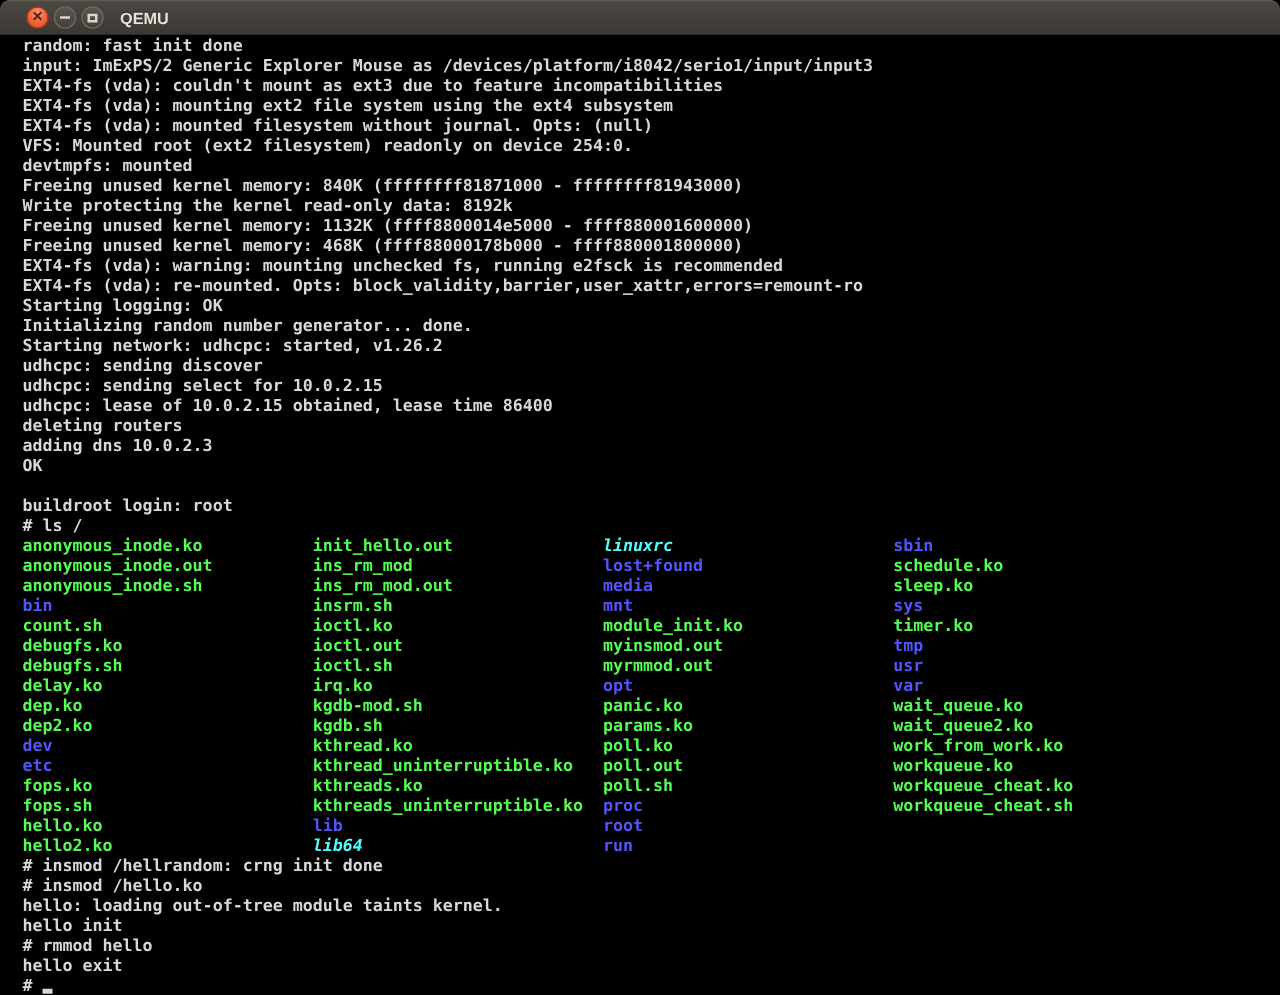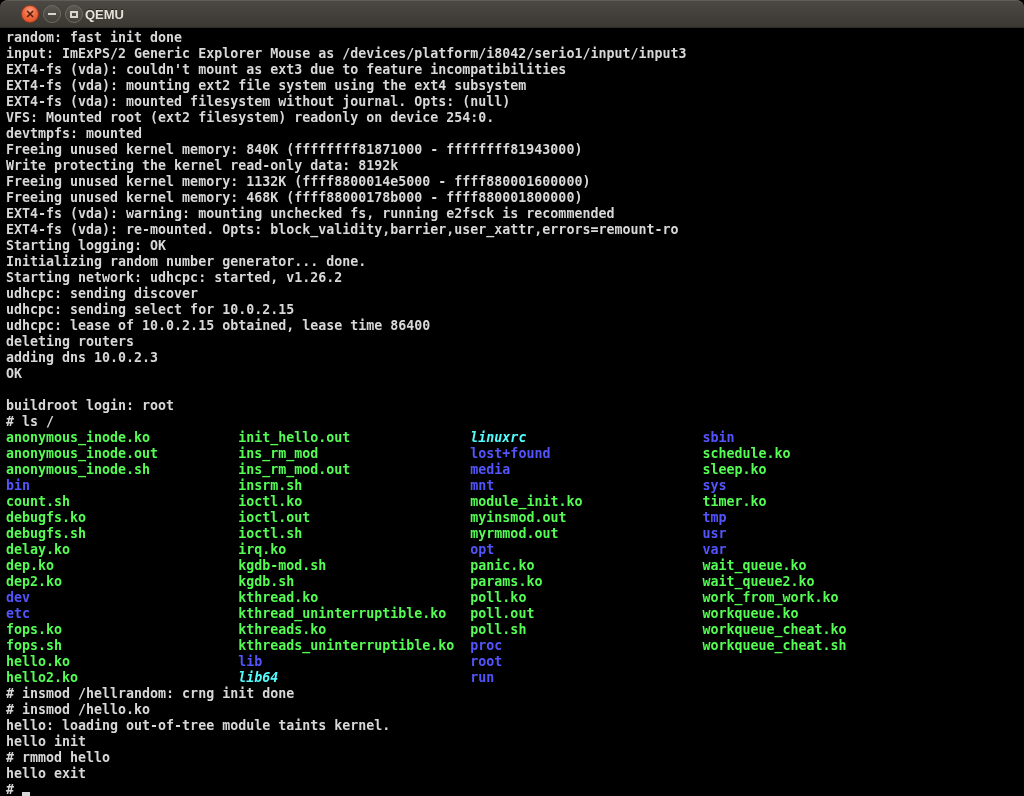--- a/index.html
+++ b/index.html
@@ -24,30 +24,30 @@
     color:#5f2008;font:bold 11px/1 "Liberation Sans",sans-serif;
   }
   .winbtn.gray{
     margin-left:4px;
     background:linear-gradient(#5a5650,#443f3a);
     border:1px solid #6f6a62;
   }
   .min-glyph{width:8px;height:2px;background:#d9d5cd;}
   .max-glyph{width:8px;height:7px;border:2px solid #d9d5cd;box-sizing:border-box;}
   .title{
-    margin-left:2px;
+    margin-left:13px;
     font:bold 13px "Liberation Sans",sans-serif;
     color:#e7e3da;text-shadow:0 -1px 0 rgba(0,0,0,.45);
   }
 
   
   .terminal{
     position:absolute;top:28px;left:0;width:1024px;height:565px;box-sizing:border-box;
     background:var(--bg,#000);
-    padding:2px 0 0 6px;
+    padding:2px 0 0 18px;
     font-family:"DejaVu Sans Mono",monospace;
     font-size:13.3px;font-weight:bold;line-height:16px;
     white-space:pre;
     color:var(--fg,#d8d8d8);
     cursor:text;
   }
   .t-line{height:16px;}
   .c-exec{color:var(--exec,#54fc54);}
   .c-dir{color:var(--dir,#5454fc);}
   .c-link{color:var(--link,#54fcfc);font-style:italic;}

